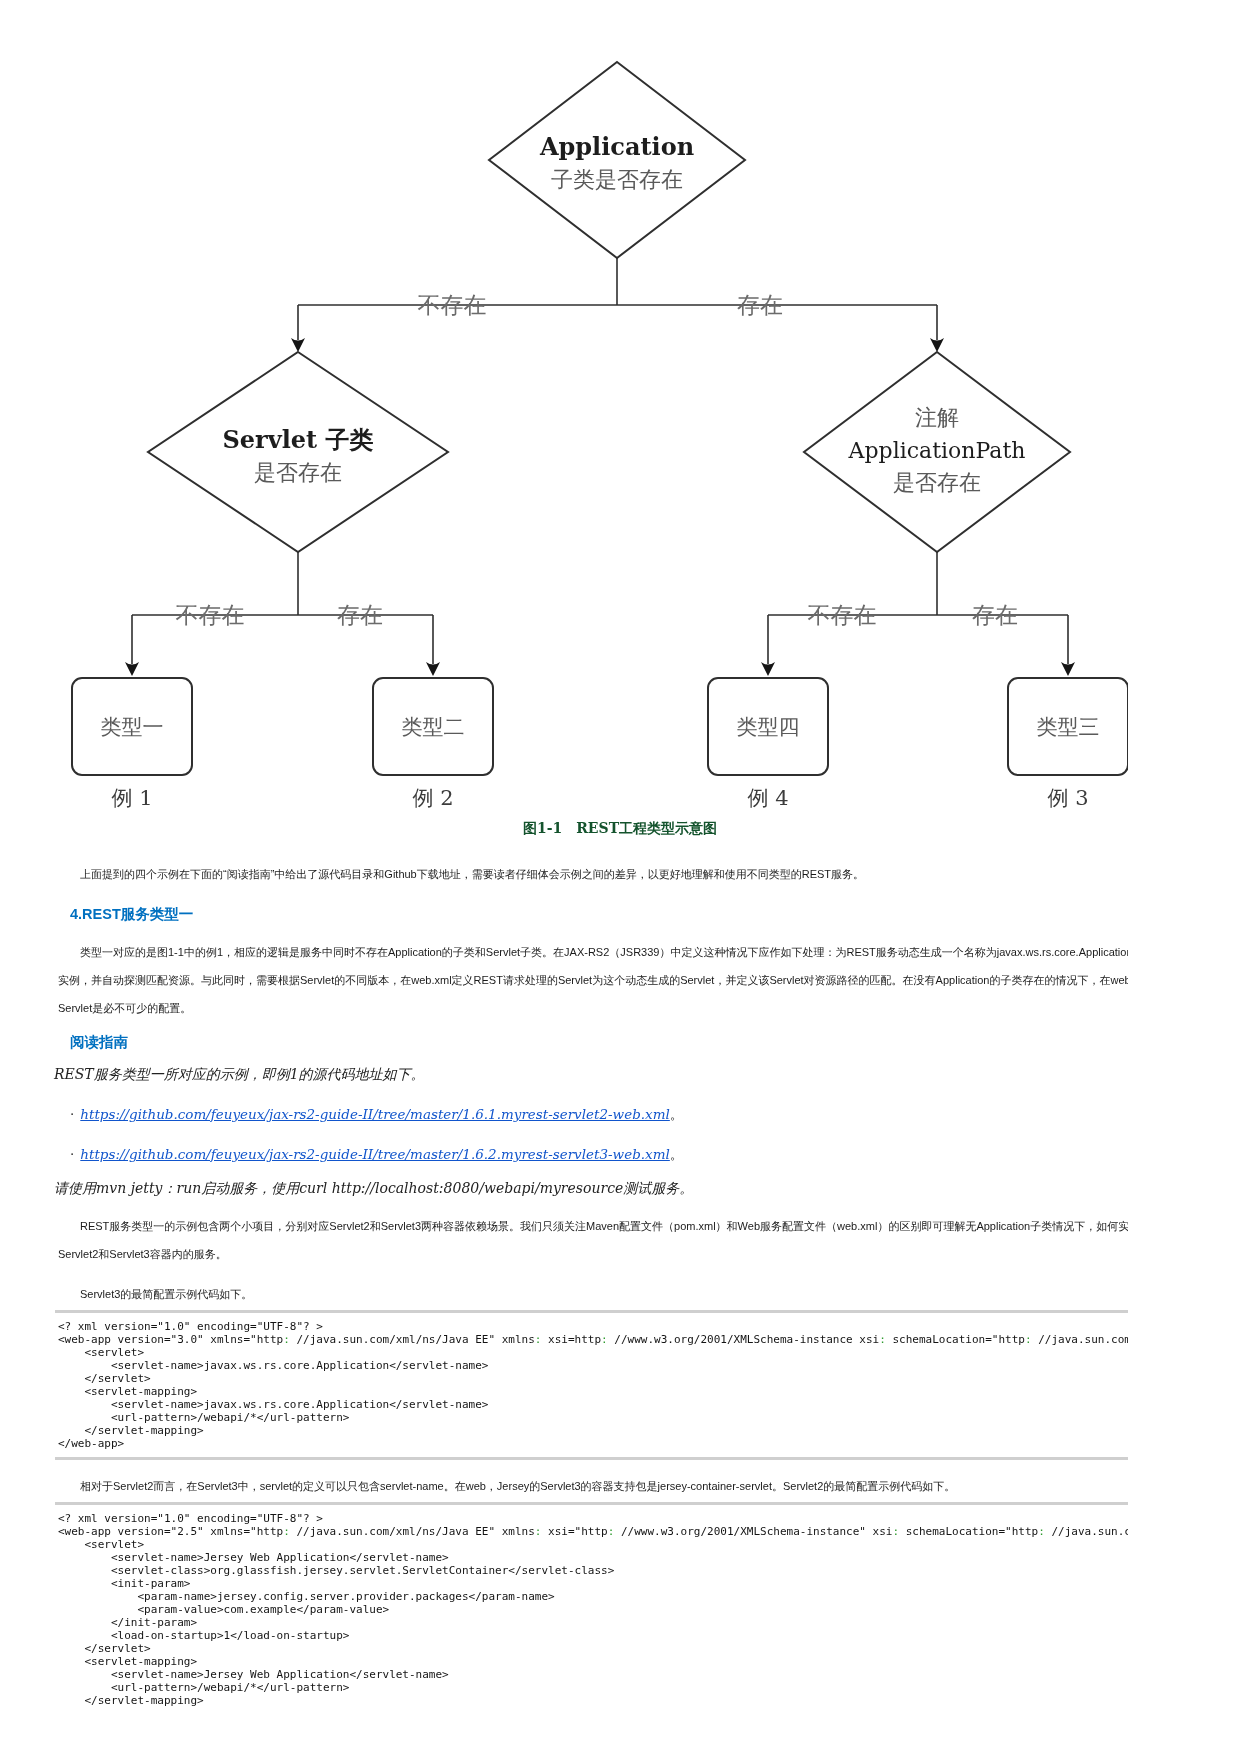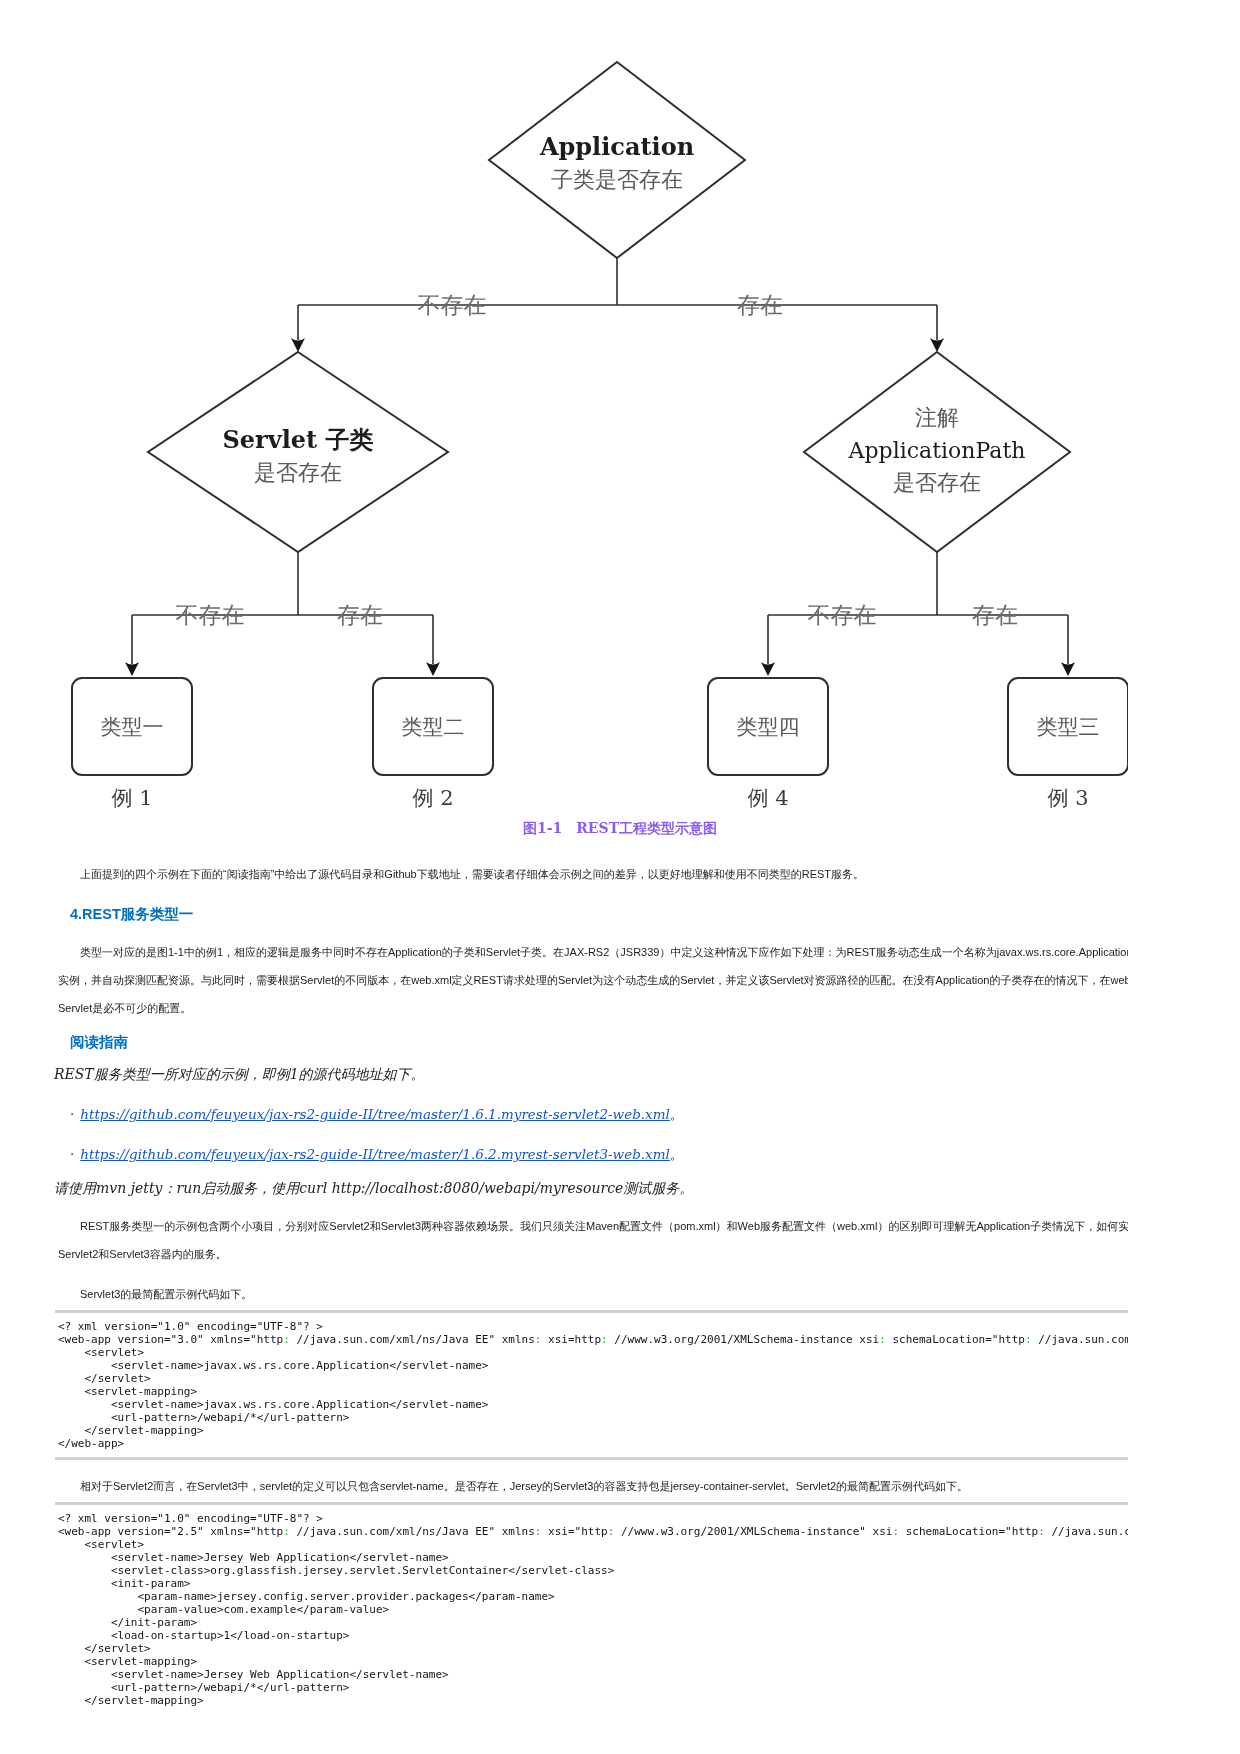--- a/index.html
+++ b/index.html
@@ -19,21 +19,21 @@
   .dg-arrow{fill:#151515;stroke:none;}
   .dg-node-en{font-family:"DejaVu Serif",serif;font-size:24px;font-weight:bold;fill:#1d1d1d;}
   .dg-node-cn{font-family:"DejaVu Serif",serif;font-size:22px;fill:#5a5a5a;}
   .dg-edge-label{font-family:"DejaVu Serif",serif;font-size:23px;fill:#6b6b6b;}
   .dg-box-label{font-family:"DejaVu Serif",serif;font-size:21px;fill:#5a5a5a;}
   .dg-ex-label{font-family:"DejaVu Serif",serif;font-size:21px;fill:#3c3c3c;}
   .caption{
     position:absolute;top:820px;left:0;width:1240px;
     text-align:center;
     font-family:"DejaVu Serif",serif;
-    font-size:14px;font-weight:bold;color:#8b5cf6;
+    font-size:14px;font-weight:bold;color:#14532d;
   }
   
   .content{position:absolute;top:848px;left:0;width:1240px;}
   p{margin:0;}
   .body-p{
     margin-left:58px;margin-right:55px;
     font-size:11px;line-height:28px;
     text-indent:2em;color:#1b1b1b;
   }
   .p-intro{margin-top:12px;}
@@ -168,18 +168,18 @@
     </p>
 
     <p class="guide-line g2">请使用mvn jetty：run启动服务，使用curl http://localhost:8080/webapi/myresource测试服务。</p>
 
     <p class="body-p p-projects">REST服务类型一的示例包含两个小项目，分别对应Servlet2和Servlet3两种容器依赖场景。我们只须关注Maven配置文件（pom.xml）和Web服务配置文件（web.xml）的区别即可理解无Application子类情况下，如何实现基于Servlet2和Servlet3容器内的服务。</p>
 
     <p class="body-p p-servlet3">Servlet3的最简配置示例代码如下。</p>
 
     <div class="code-block closed"><div class="code-line">&lt;? xml version="1.0" encoding="UTF-8"? &gt;</div><div class="code-line">&lt;web-app version="3.0" xmlns="http<span class="cg">:</span> //java.sun.com/xml/ns/Java EE" xmlns<span class="cg">:</span> xsi=http<span class="cg">:</span> //www.w3.org/2001/XMLSchema-instance xsi<span class="cg">:</span> schemaLocation="http<span class="cg">:</span> //java.sun.com/xml/ns/Java EE</div><div class="code-line">    &lt;servlet&gt;</div><div class="code-line">        &lt;servlet-name&gt;javax.ws.rs.core.Application&lt;/servlet-name&gt;</div><div class="code-line">    &lt;/servlet&gt;</div><div class="code-line">    &lt;servlet-mapping&gt;</div><div class="code-line">        &lt;servlet-name&gt;javax.ws.rs.core.Application&lt;/servlet-name&gt;</div><div class="code-line">        &lt;url-pattern&gt;/webapi/*&lt;/url-pattern&gt;</div><div class="code-line">    &lt;/servlet-mapping&gt;</div><div class="code-line">&lt;/web-app&gt;</div></div>
 
-    <p class="body-p p-servlet2">相对于Servlet2而言，在Servlet3中，servlet的定义可以只包含servlet-name。是否存在，Jersey的Servlet3的容器支持包是jersey-container-servlet。Servlet2的最简配置示例代码如下。</p>
+    <p class="body-p p-servlet2">相对于Servlet2而言，在Servlet3中，servlet的定义可以只包含servlet-name。在web，Jersey的Servlet3的容器支持包是jersey-container-servlet。Servlet2的最简配置示例代码如下。</p>
 
     <div class="code-block"><div class="code-line">&lt;? xml version="1.0" encoding="UTF-8"? &gt;</div><div class="code-line">&lt;web-app version="2.5" xmlns="http<span class="cg">:</span> //java.sun.com/xml/ns/Java EE" xmlns<span class="cg">:</span> xsi="http<span class="cg">:</span> //www.w3.org/2001/XMLSchema-instance" xsi<span class="cg">:</span> schemaLocation="http<span class="cg">:</span> //java.sun.com/xml/ns/Java</div><div class="code-line">    &lt;servlet&gt;</div><div class="code-line">        &lt;servlet-name&gt;Jersey Web Application&lt;/servlet-name&gt;</div><div class="code-line">        &lt;servlet-class&gt;org.glassfish.jersey.servlet.ServletContainer&lt;/servlet-class&gt;</div><div class="code-line">        &lt;init-param&gt;</div><div class="code-line">            &lt;param-name&gt;jersey.config.server.provider.packages&lt;/param-name&gt;</div><div class="code-line">            &lt;param-value&gt;com.example&lt;/param-value&gt;</div><div class="code-line">        &lt;/init-param&gt;</div><div class="code-line">        &lt;load-on-startup&gt;1&lt;/load-on-startup&gt;</div><div class="code-line">    &lt;/servlet&gt;</div><div class="code-line">    &lt;servlet-mapping&gt;</div><div class="code-line">        &lt;servlet-name&gt;Jersey Web Application&lt;/servlet-name&gt;</div><div class="code-line">        &lt;url-pattern&gt;/webapi/*&lt;/url-pattern&gt;</div><div class="code-line">    &lt;/servlet-mapping&gt;</div></div>
 
   </div>
 </div>
 
 </body></html>

